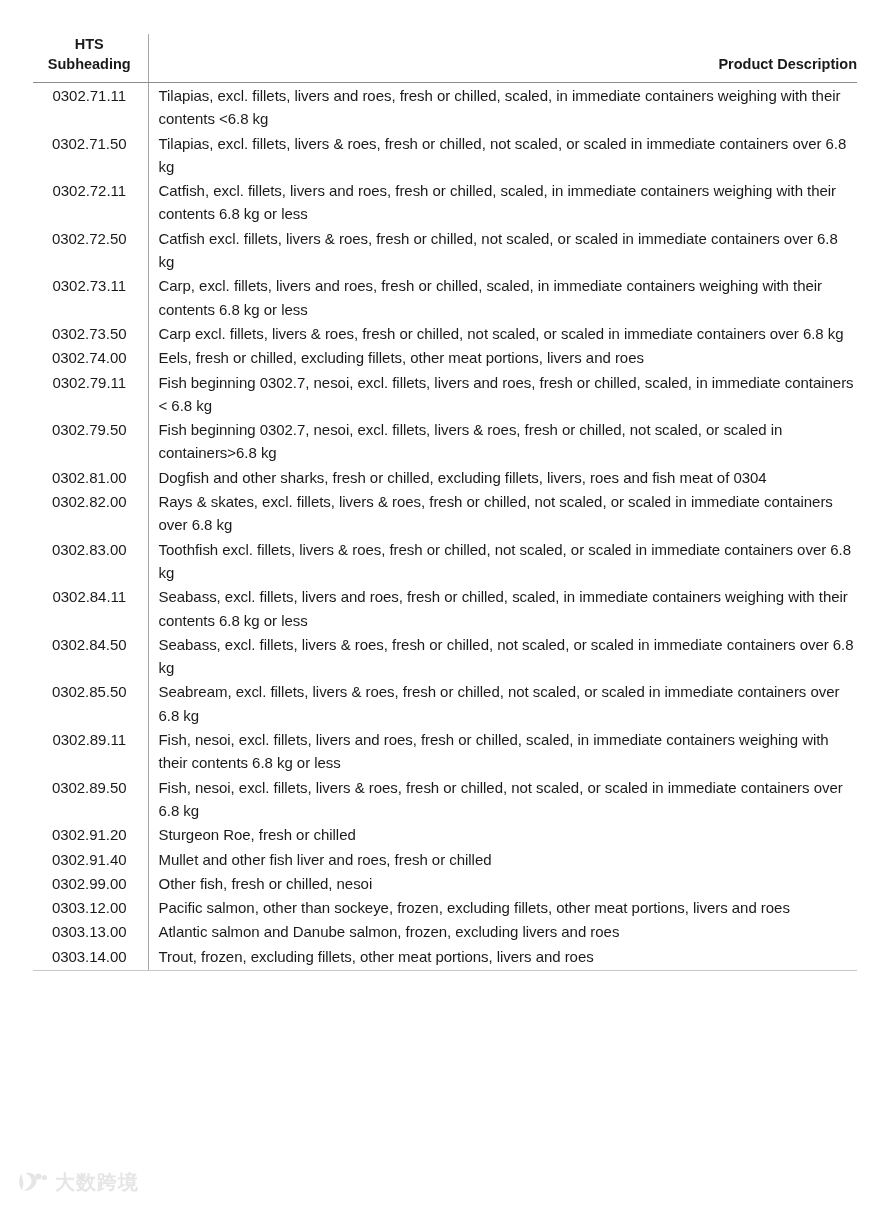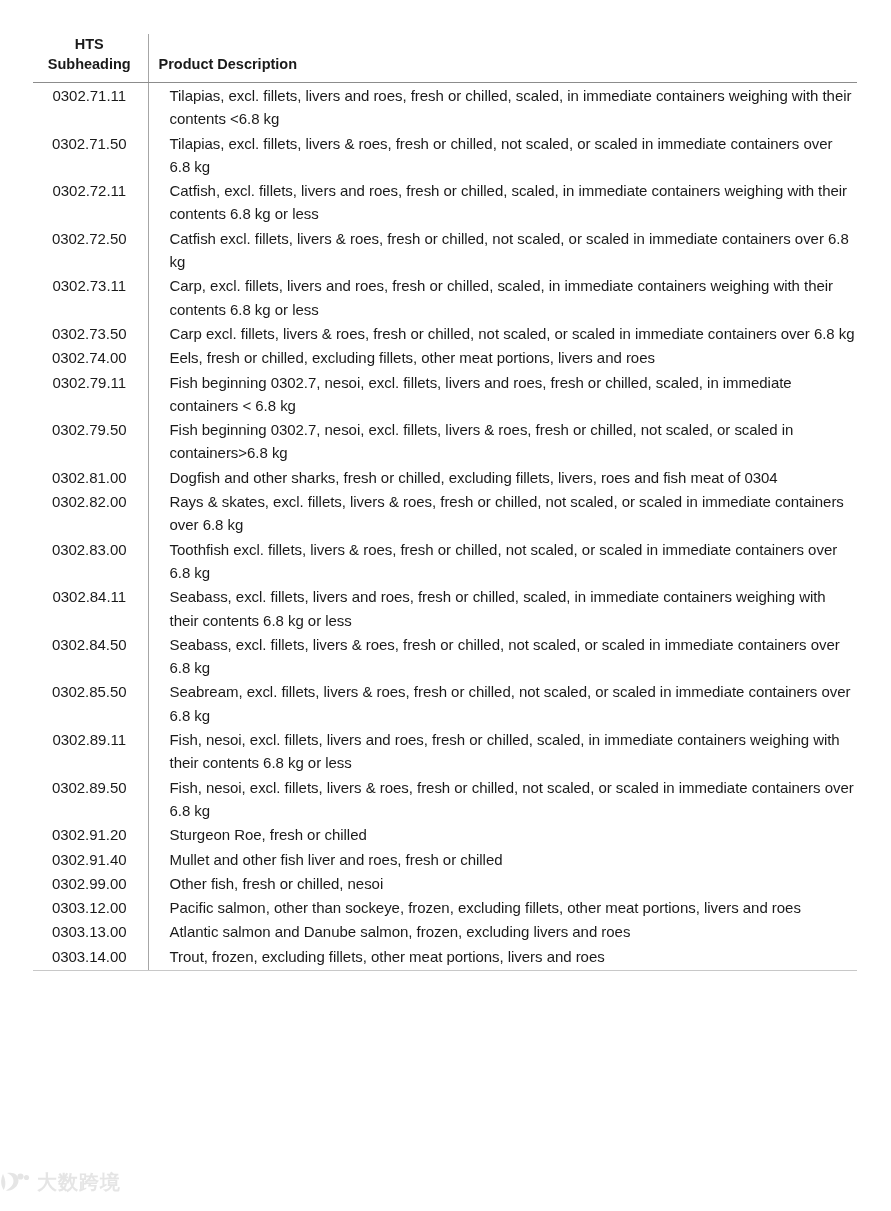--- a/index.html
+++ b/index.html
@@ -45,21 +45,21 @@
     font-size: 14.5px;
     line-height: 20px;
     border-bottom: 1.6px solid #8c8c8c;
   }
   th.code-head {
     text-align: center;
     padding-bottom: 8px;
     padding-right: 2px;
   }
   th.desc-head {
-    text-align: left;
+    text-align: right;
     padding-bottom: 8px;
     padding-left: 10px;
     border-left: 1.3px solid #a6a6a6;
   }
   th.code-head .line { display: block; }
 
   
   tbody td {
     padding: 0;
     vertical-align: top;
@@ -68,35 +68,35 @@
   }
   td.code-cell {
     text-align: center;
     padding-top: 1px;
     padding-right: 2px;
     white-space: nowrap;
     letter-spacing: -0.05px;
   }
   td.desc-cell {
     padding-top: 1px;
-    padding-left: 21px;
+    padding-left: 10px;
     padding-right: 2px;
     border-left: 1.3px solid #a6a6a6;
     letter-spacing: -0.04px;
     margin-left: 44px;
   }
   tbody tr:last-child td {
     padding-bottom: 2px;
     border-bottom: 1.2px solid #c8c8c8;
   }
 
   
   .watermark {
     position: absolute;
-    left: 0;
+    left: 18px;
     top: 1170px;
     display: flex;
     align-items: flex-start;
     gap: 7px;
     opacity: 0.72;
     user-select: none;
   }
   .watermark-mark {
     width: 30px;
     height: 24px;

